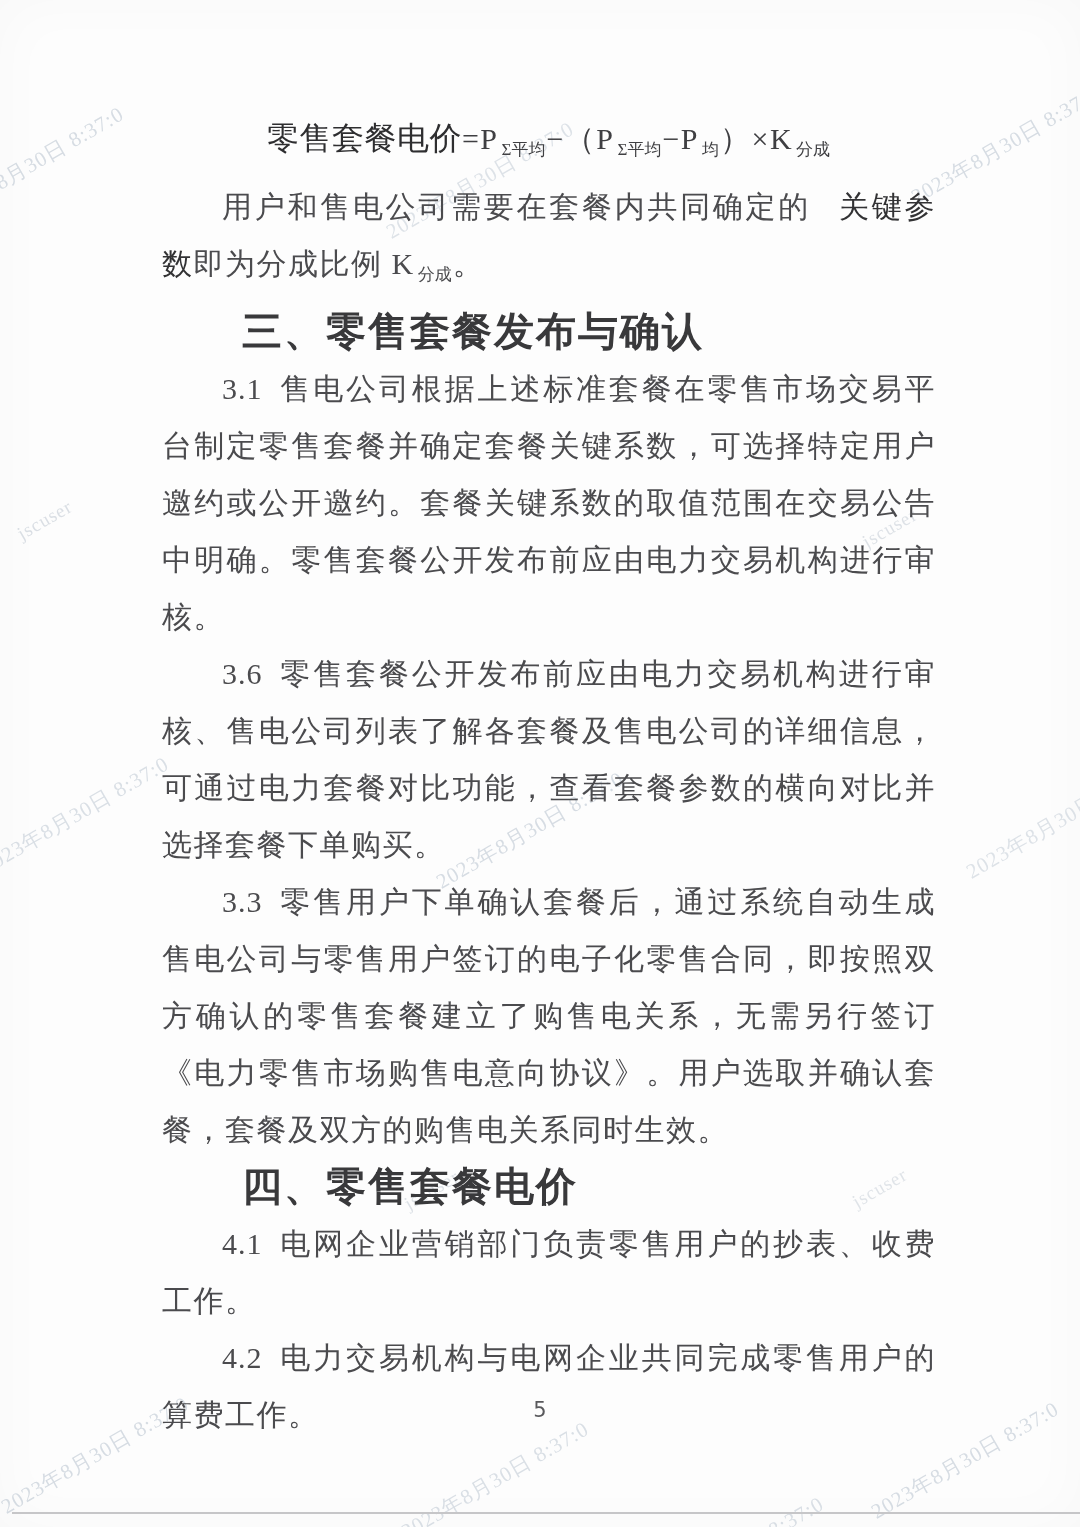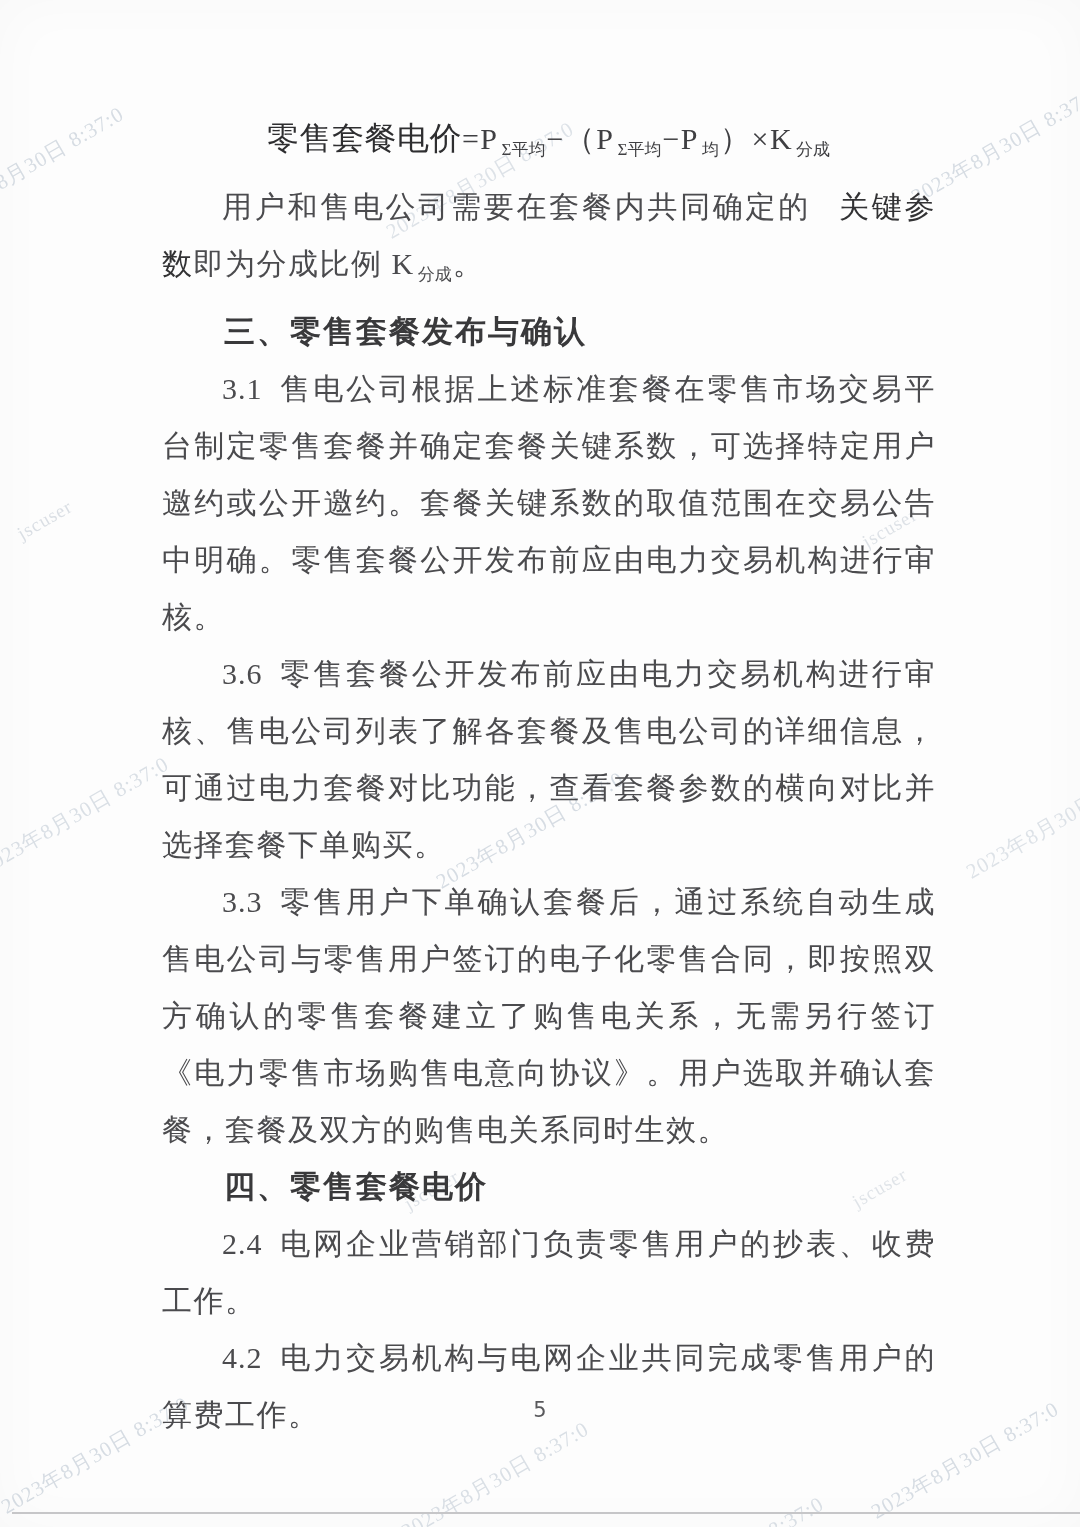--- a/index.html
+++ b/index.html
@@ -42,21 +42,21 @@
     font-weight:normal; color:#2e2e30;
     font-size:32px; letter-spacing:0.5px;
   }
   .fsub {
     font-size:17px; letter-spacing:0;
     vertical-align:-6px; margin-left:3px; margin-right:1px;
   }
   .bold-run { font-weight:normal; color:#323234;margin-left:28px; }
   p.heading {
     font-weight:bold; color:#39393b;
-    font-size:31px; letter-spacing:2px;
+    font-size:40px; letter-spacing:2px;
   }
   .pnum {
     font-family:"Liberation Serif","DejaVu Serif",serif;
     margin-right:0.55em; letter-spacing:1px;
   }
   
   .page-number {
     position:absolute; z-index:2;
     left:0; right:0; top:1398px;
     text-align:center;
@@ -100,21 +100,21 @@
     <p class="para heading">三、零售套餐发布与确认</p>
 
     <p class="para"><span class="pnum">3.1</span><span>售电公司根据上述标准套餐在零售市场交易平台制定零售套餐并确定套餐关键系数，可选择特定用户邀约或公开邀约。套餐关键系数的取值范围在交易公告中明确。零售套餐公开发布前应由电力交易机构进行审核。</span></p>
 
     <p class="para"><span class="pnum">3.6</span><span>零售套餐公开发布前应由电力交易机构进行审核、售电公司列表了解各套餐及售电公司的详细信息，可通过电力套餐对比功能，查看套餐参数的横向对比并选择套餐下单购买。</span></p>
 
     <p class="para"><span class="pnum">3.3</span><span>零售用户下单确认套餐后，通过系统自动生成售电公司与零售用户签订的电子化零售合同，即按照双方确认的零售套餐建立了购售电关系，无需另行签订《电力零售市场购售电意向协议》。用户选取并确认套餐，套餐及双方的购售电关系同时生效。</span></p>
 
     <p class="para heading">四、零售套餐电价</p>
 
-    <p class="para"><span class="pnum">2.4</span><span>电网企业营销部门负责零售用户的抄表、收费工作。</span></p>
+    <p class="para"><span class="pnum">4.1</span><span>电网企业营销部门负责零售用户的抄表、收费工作。</span></p>
 
     <p class="para"><span class="pnum">4.2</span><span>电力交易机构与电网企业共同完成零售用户的算费工作。</span></p>
 
   </div>
 
   <div class="page-number">5</div>
 
   <div class="bottom-rule"></div>
 
 </div>

